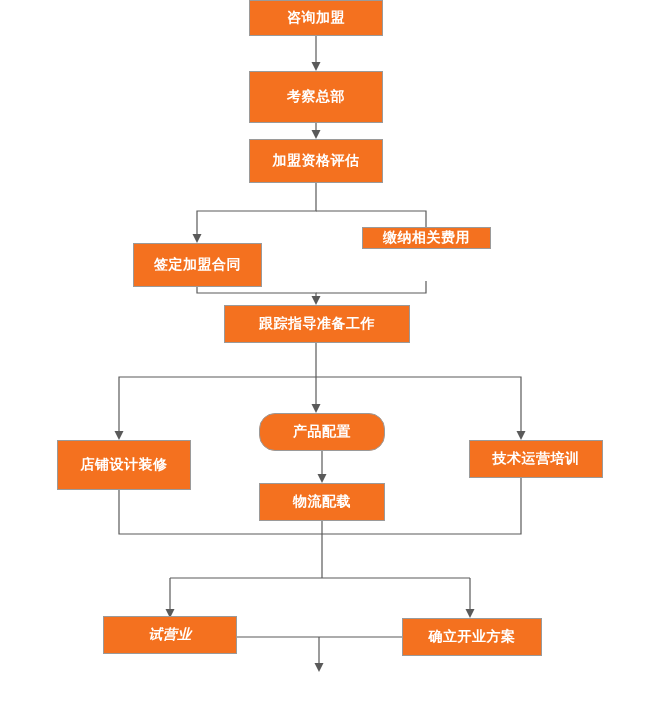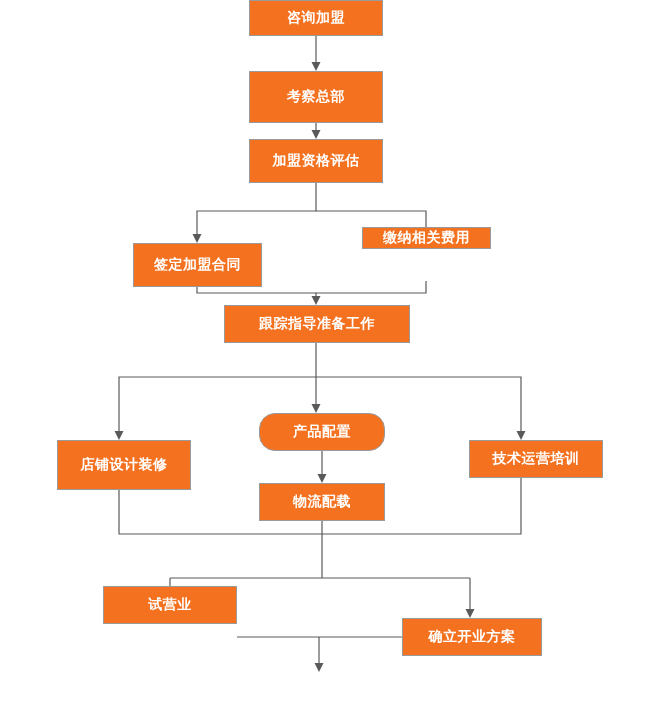--- a/index.html
+++ b/index.html
@@ -98,16 +98,16 @@
   <div class="node" style="left:249px;top:0px;width:134px;height:36px;">咨询加盟</div>
   <div class="node" style="left:249px;top:71px;width:134px;height:52px;">考察总部</div>
   <div class="node" style="left:249px;top:139px;width:134px;height:44px;">加盟资格评估</div>
   <div class="node" style="left:133px;top:243px;width:129px;height:44px;">签定加盟合同</div>
   <div class="node" style="left:362px;top:227px;width:129px;height:22px;">缴纳相关费用</div>
   <div class="node" style="left:224px;top:305px;width:186px;height:38px;">跟踪指导准备工作</div>
   <div class="node" style="left:259px;top:413px;width:126px;height:38px;border-radius:16px;">产品配置</div>
   <div class="node" style="left:57px;top:440px;width:134px;height:50px;">店铺设计装修</div>
   <div class="node" style="left:449px;top:440px;width:134px;height:38px;margin-left:20px;">技术运营培训</div>
   <div class="node" style="left:259px;top:483px;width:126px;height:38px;">物流配载</div>
-  <div class="node" style="left:103px;top:586px;width:134px;height:38px;">试营业</div>
+  <div class="node" style="left:103px;top:616px;width:134px;height:38px;font-style:italic;">试营业</div>
   <div class="node" style="left:402px;top:618px;width:140px;height:38px;">确立开业方案</div>
 
 </div>
 
 </body></html>

